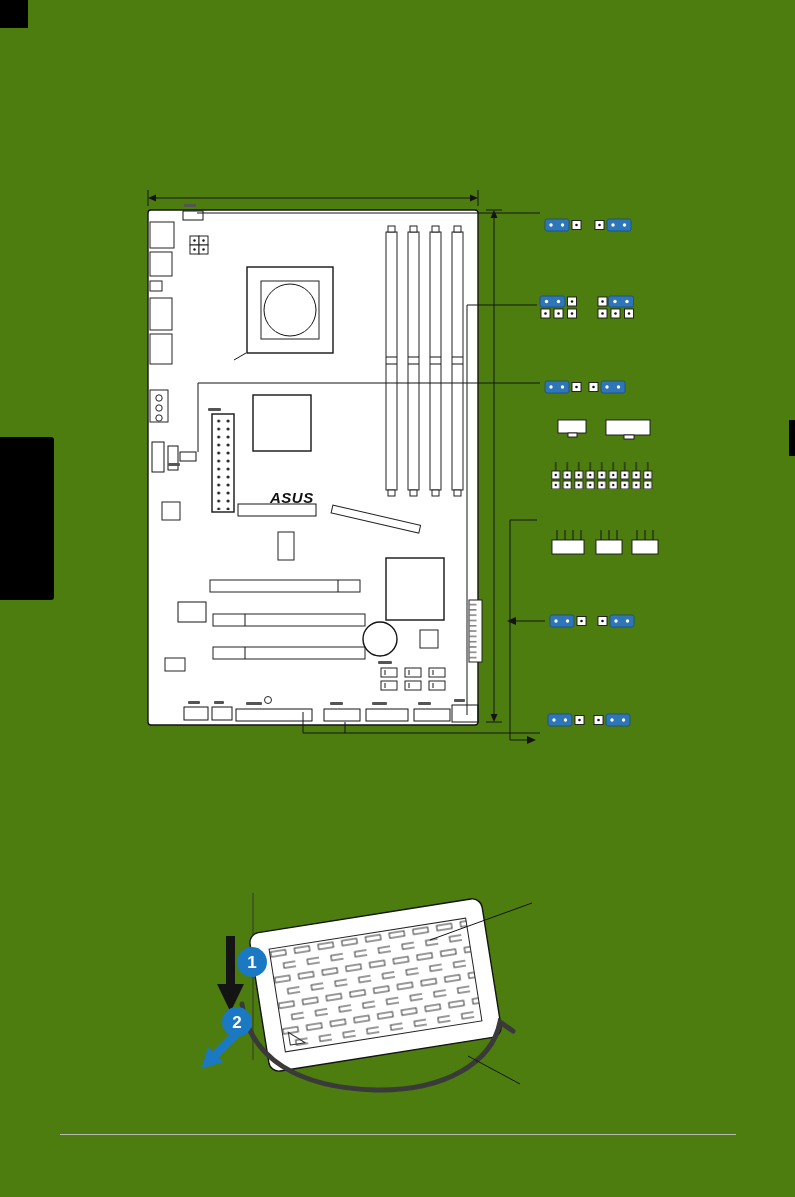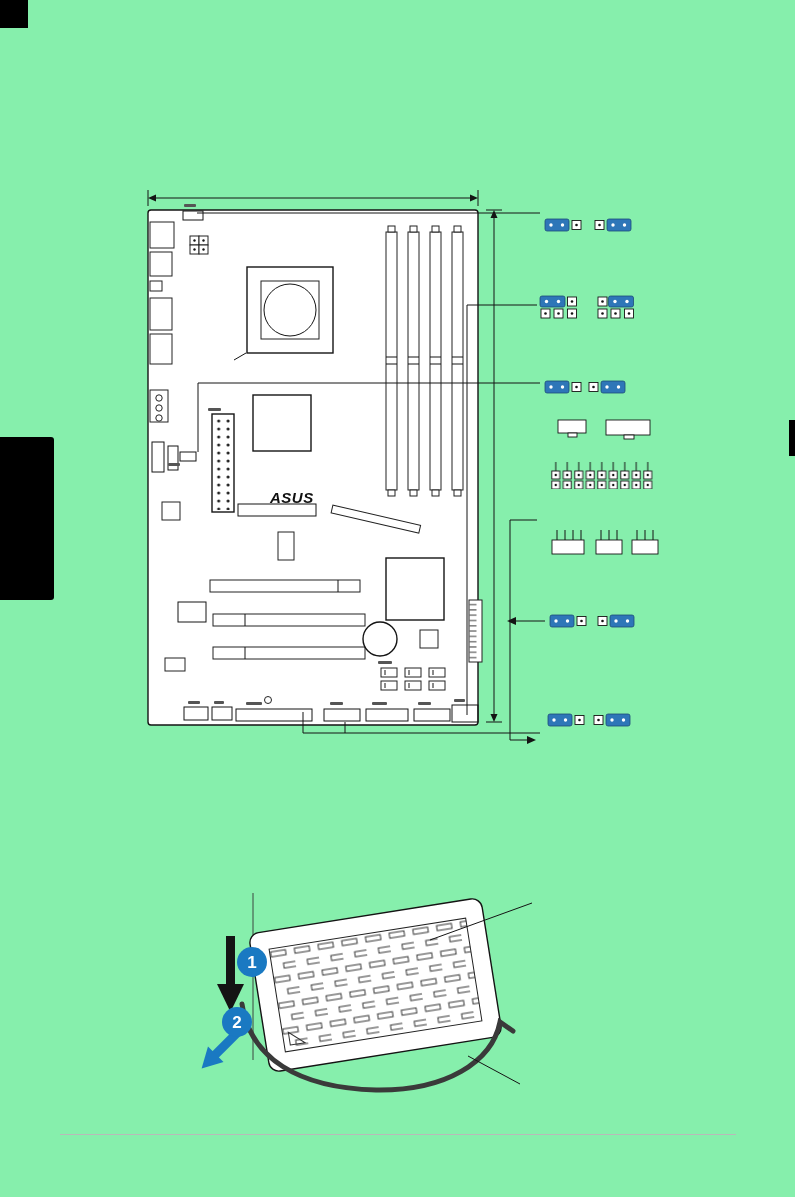--- a/index.html
+++ b/index.html
@@ -1,16 +1,16 @@
 <!DOCTYPE html>
 <html><head>
 <meta charset="utf-8">
 <style>
   html,body{margin:0;padding:0;background:#e9e9e9;}
-  .page{position:relative;width:795px;height:1197px;background:#86efac;overflow:hidden;
+  .page{position:relative;width:795px;height:1197px;background:#4d7c0f;overflow:hidden;
         font-family:"Liberation Sans",sans-serif;}
   .print-mark{position:absolute;background:#000;}
   .print-mark.corner{left:0;top:0;width:28px;height:28px;}
   .print-mark.tab{left:0;top:437px;width:54px;height:163px;border-radius:0 3px 3px 0;}
   .print-mark.edge{right:0;top:420px;width:6px;height:36px;}
   .footer-rule{position:absolute;left:60px;top:1134px;width:676px;height:1px;background:#b9b9b9;}
   svg.fig{position:absolute;left:0;top:0;}
   .ln{stroke:#141414;stroke-width:1;fill:none;}
   .lnb{stroke:#141414;stroke-width:1.4;fill:#ffffff;}
   .cmp{stroke:#222222;stroke-width:1;fill:#ffffff;}

